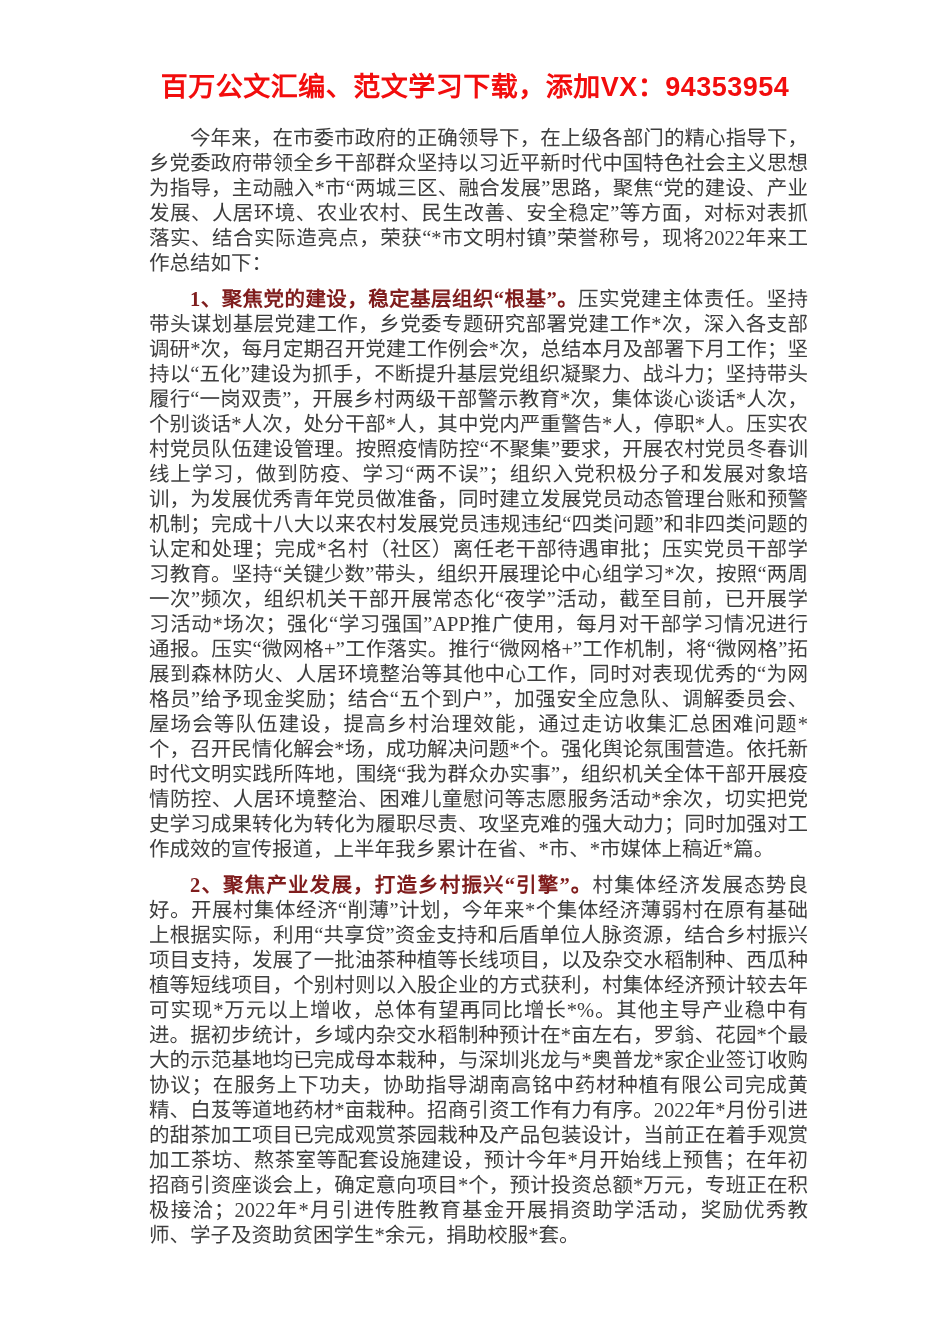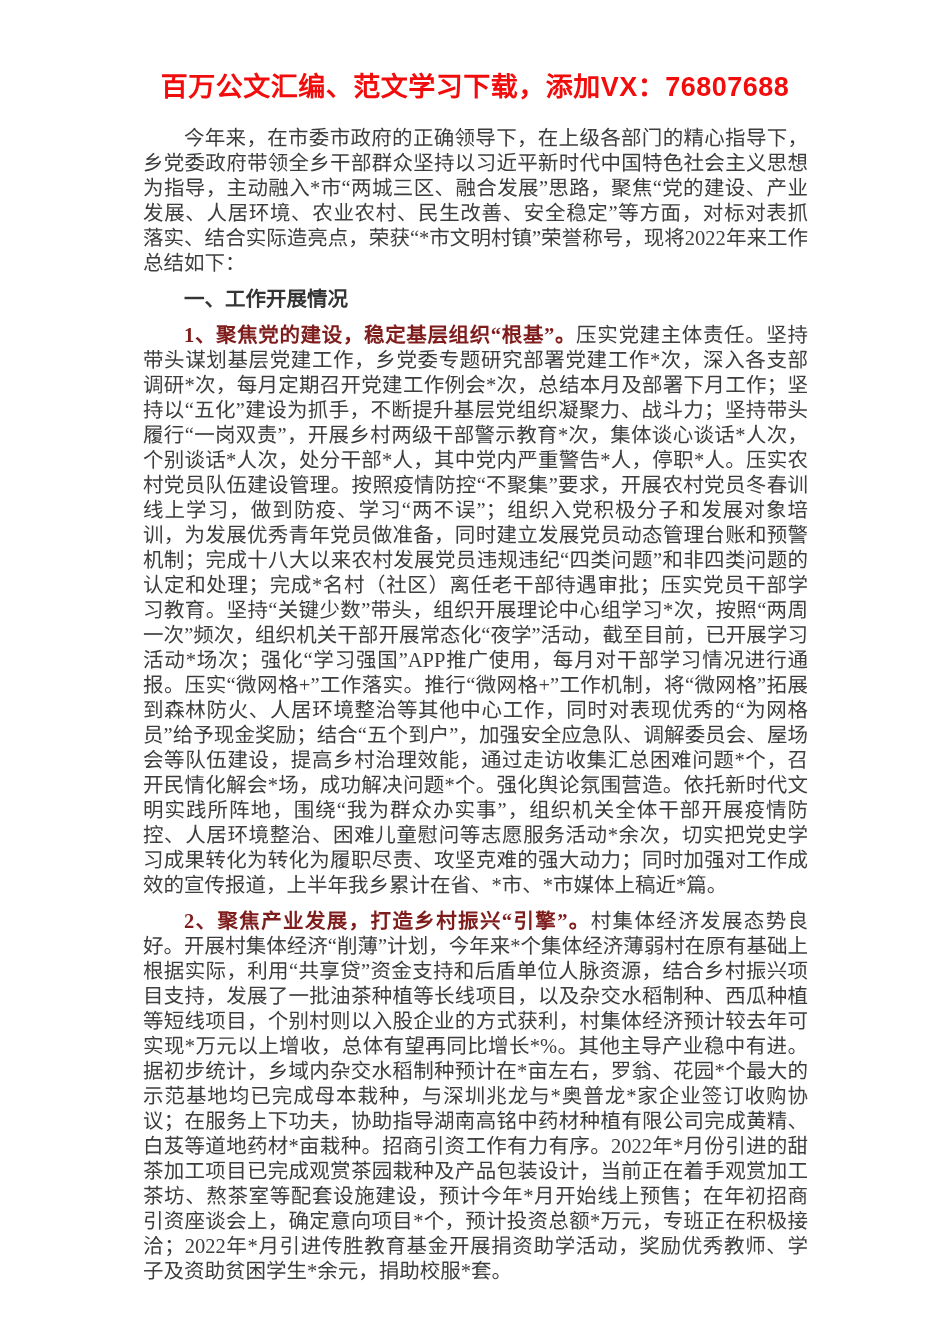--- a/index.html
+++ b/index.html
@@ -29,44 +29,44 @@
     margin: 23px 142px 0 143px;
     color: #3d3d3d;
     font-size: 20.5px;
     line-height: 25px;
     text-align: justify;
   }
   .doc-body p {
     text-indent: 2em;
     margin-bottom: 11px;
     word-break: break-all;
+    margin-left: 6px;
   }
   .section-heading {
     font-weight: 700;
     color: #353535;
   }
   .para-lead {
     font-weight: 700;
     color: #7f1d1d;
   }
 </style>
 </head>
 <body>
 
 <div class="page">
 
   <div class="promo-header">
-    <span>百万公文汇编、范文学习下载，添加VX：76807688</span>
+    <span>百万公文汇编、范文学习下载，添加VX：94353954</span>
   </div>
 
   <div class="doc-body">
 
     <p>今年来，在市委市政府的正确领导下，在上级各部门的精心指导下，乡党委政府带领全乡干部群众坚持以习近平新时代中国特色社会主义思想为指导，主动融入*市“两城三区、融合发展”思路，聚焦“党的建设、产业发展、人居环境、农业农村、民生改善、安全稳定”等方面，对标对表抓落实、结合实际造亮点，荣获“*市文明村镇”荣誉称号，现将2022年来工作总结如下：</p>
 
-    <p class="section-heading">一、工作开展情况</p>
 
     <p><span class="para-lead">1、聚焦党的建设，稳定基层组织“根基”。</span><span>压实党建主体责任。坚持带头谋划基层党建工作，乡党委专题研究部署党建工作*次，深入各支部调研*次，每月定期召开党建工作例会*次，总结本月及部署下月工作；坚持以“五化”建设为抓手，不断提升基层党组织凝聚力、战斗力；坚持带头履行“一岗双责”，开展乡村两级干部警示教育*次，集体谈心谈话*人次，个别谈话*人次，处分干部*人，其中党内严重警告*人，停职*人。压实农村党员队伍建设管理。按照疫情防控“不聚集”要求，开展农村党员冬春训线上学习，做到防疫、学习“两不误”；组织入党积极分子和发展对象培训，为发展优秀青年党员做准备，同时建立发展党员动态管理台账和预警机制；完成十八大以来农村发展党员违规违纪“四类问题”和非四类问题的认定和处理；完成*名村（社区）离任老干部待遇审批；压实党员干部学习教育。坚持“关键少数”带头，组织开展理论中心组学习*次，按照“两周一次”频次，组织机关干部开展常态化“夜学”活动，截至目前，已开展学习活动*场次；强化“学习强国”APP推广使用，每月对干部学习情况进行通报。压实“微网格+”工作落实。推行“微网格+”工作机制，将“微网格”拓展到森林防火、人居环境整治等其他中心工作，同时对表现优秀的“为网格员”给予现金奖励；结合“五个到户”，加强安全应急队、调解委员会、屋场会等队伍建设，提高乡村治理效能，通过走访收集汇总困难问题*个，召开民情化解会*场，成功解决问题*个。强化舆论氛围营造。依托新时代文明实践所阵地，围绕“我为群众办实事”，组织机关全体干部开展疫情防控、人居环境整治、困难儿童慰问等志愿服务活动*余次，切实把党史学习成果转化为转化为履职尽责、攻坚克难的强大动力；同时加强对工作成效的宣传报道，上半年我乡累计在省、*市、*市媒体上稿近*篇。</span></p>
 
     <p><span class="para-lead">2、聚焦产业发展，打造乡村振兴“引擎”。</span><span>村集体经济发展态势良好。开展村集体经济“削薄”计划，今年来*个集体经济薄弱村在原有基础上根据实际，利用“共享贷”资金支持和后盾单位人脉资源，结合乡村振兴项目支持，发展了一批油茶种植等长线项目，以及杂交水稻制种、西瓜种植等短线项目，个别村则以入股企业的方式获利，村集体经济预计较去年可实现*万元以上增收，总体有望再同比增长*%。其他主导产业稳中有进。据初步统计，乡域内杂交水稻制种预计在*亩左右，罗翁、花园*个最大的示范基地均已完成母本栽种，与深圳兆龙与*奥普龙*家企业签订收购协议；在服务上下功夫，协助指导湖南高铭中药材种植有限公司完成黄精、白芨等道地药材*亩栽种。招商引资工作有力有序。2022年*月份引进的甜茶加工项目已完成观赏茶园栽种及产品包装设计，当前正在着手观赏加工茶坊、熬茶室等配套设施建设，预计今年*月开始线上预售；在年初招商引资座谈会上，确定意向项目*个，预计投资总额*万元，专班正在积极接洽；2022年*月引进传胜教育基金开展捐资助学活动，奖励优秀教师、学子及资助贫困学生*余元，捐助校服*套。</span></p>
 
   </div>
 
 </div>
 
 </body></html>

